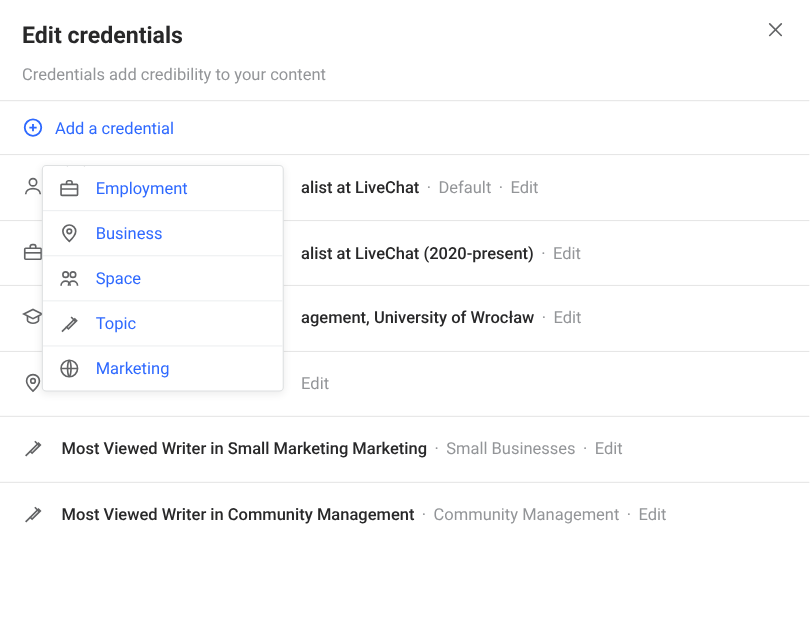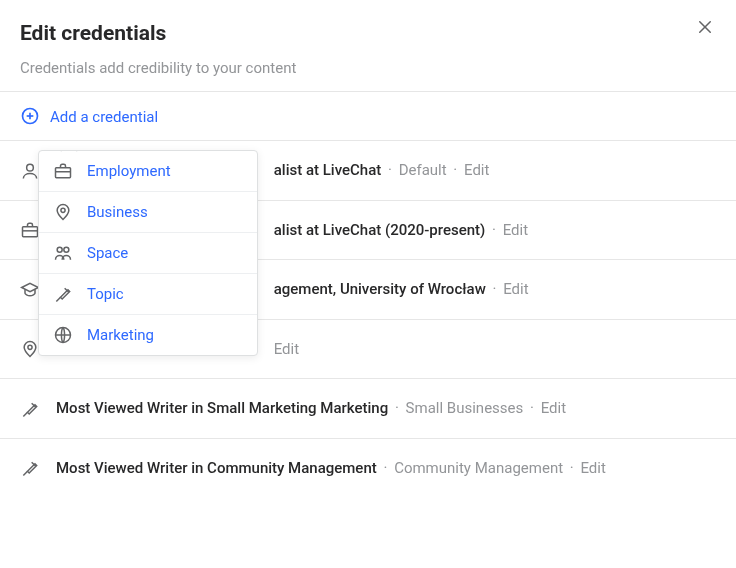--- a/index.html
+++ b/index.html
@@ -54,21 +54,20 @@
     .add-row .add-label {
       color: #2e69ff;
       font-size: 15px;
       font-weight: 400;
     }
     .list {
       position: relative;
     }
     .cred-row {
       display: flex;
-      align-items: center;
       gap: 16px;
       padding: 18px 20px;
       border-top: 1px solid #e6e6e6;
     }
     .cred-row.first { border-top: 1px solid #e6e6e6; }
     .cred-icon {
       width: 20px;
       height: 20px;
       color: #636466;
       flex-shrink: 0;

